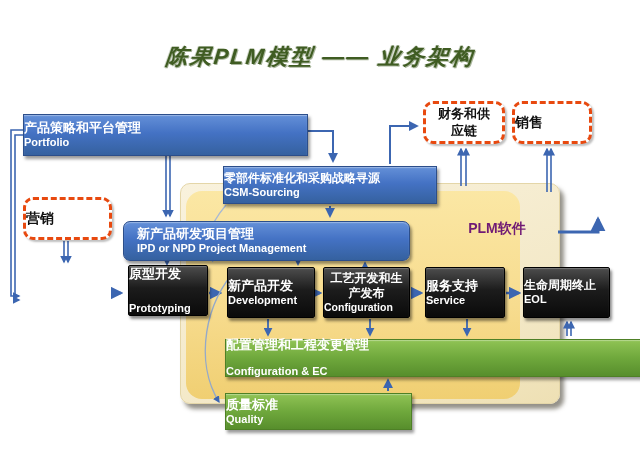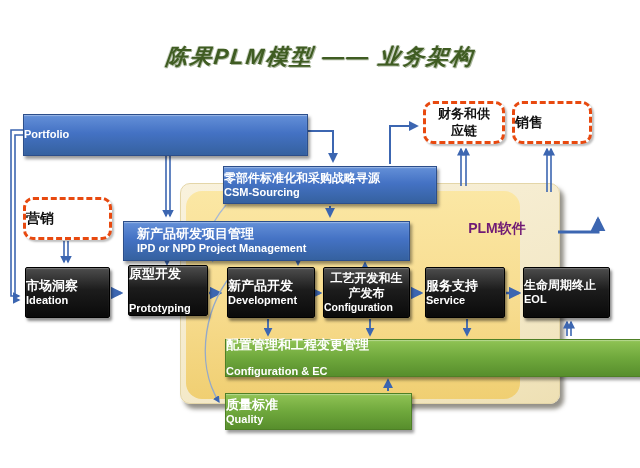--- a/index.html
+++ b/index.html
@@ -99,35 +99,32 @@
       <path d="M388,391 V380" stroke-width="2" marker-end="url(#ah)"></path>
     </g>
 
     <path d="M238,268 C205,300 194,362 219,402" stroke="#94a9c9" stroke-width="1.4" fill="none" marker-end="url(#ah)"></path>
     <path d="M226,205 C207,228 202,246 213,262" stroke="#a8b9d4" stroke-width="1.2" fill="none"></path>
   </svg>
 
   <div class="panel-label">PLM软件</div>
 
   <div class="box blue" style="left:23px;top:114px;width:285px;height:42px;">
+    <span class="zh">产品策略和平台管理</span>
     <span class="en">Portfolio</span>
   </div>
   <div class="box blue" style="left:223px;top:166px;width:214px;height:38px;">
     <span class="zh" style="font-size:12px">零部件标准化和采购战略寻源</span>
     <span class="en">CSM-Sourcing</span>
   </div>
-  <div class="box blue left-align" style="left:123px;top:221px;width:287px;height:40px;">
+  <div class="box blue left-align" style="left:123px;top:221px;width:287px;height:40px;border-radius:7px;">
     <span class="zh">新产品研发项目管理</span>
     <span class="en">IPD or NPD Project Management</span>
   </div>
 
-  <div class="box black" style="left:25px;top:267px;width:85px;height:51px;">
-    <span class="zh">市场洞察</span>
-    <span class="en">Ideation</span>
-  </div>
   <div class="box black" style="left:128px;top:265px;width:80px;height:51px;gap:20px;">
     <span class="zh">原型开发</span>
     <span class="en">Prototyping</span>
   </div>
   <div class="box black" style="left:227px;top:267px;width:88px;height:51px;">
     <span class="zh">新产品开发</span>
     <span class="en">Development</span>
   </div>
   <div class="box black small-zh" style="left:323px;top:267px;width:87px;height:51px;">
     <span class="zh" style="padding:0 4px">工艺开发和生产发布</span>

